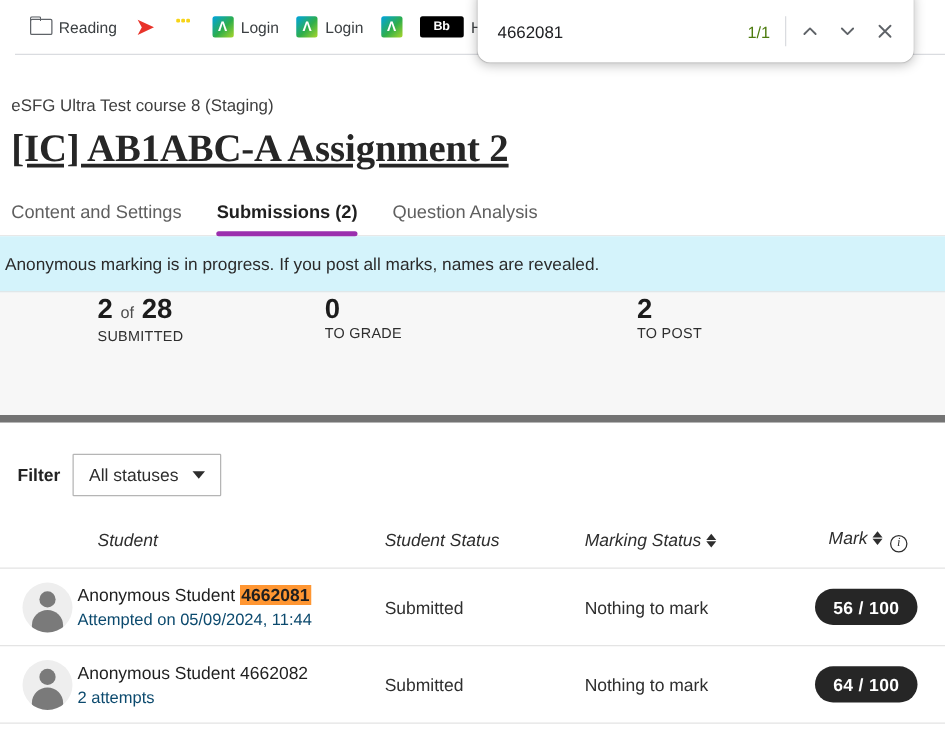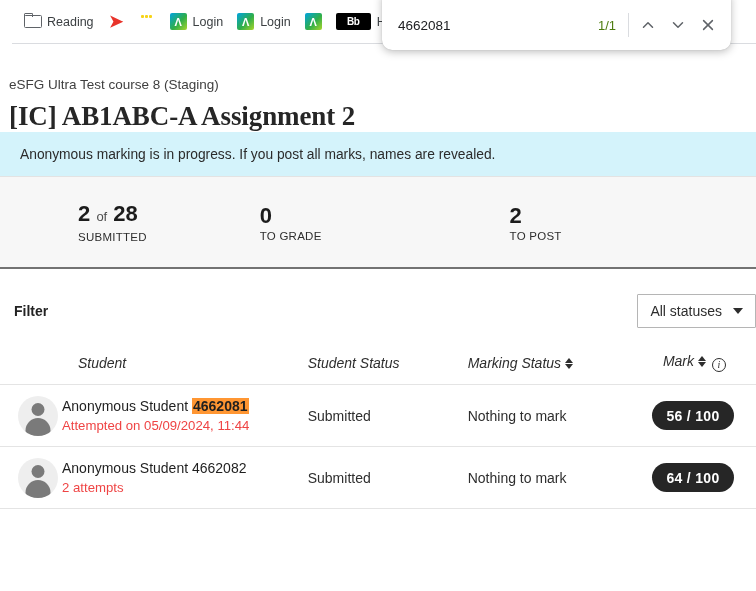--- a/index.html
+++ b/index.html
@@ -124,23 +124,24 @@
   
   .page { position: absolute; top: 58px; left: 0; width: 756px; }
 
   .crumb {
     font-size: 13.5px; color: #3f3f3f;
     padding: 19px 0 0 9px;
     font-family: "Liberation Sans", sans-serif;
   }
   .title {
     font-family: "Liberation Serif", serif;
-    font-size: 27px; color: #262626;
+    font-size: 31px; color: #262626;
     padding: 9px 0 0 9px;
     letter-spacing: -0.1px;
+    text-decoration: underline;
   }
 
   .tabs {
     display: flex; align-items: flex-end;
     gap: 28px;
     padding: 26px 0 0 9px;
     border-bottom: 1px solid #e8e8e8;
     height: 52px;
   }
   .tab {
@@ -154,44 +155,43 @@
   .tab.active::after {
     content: ""; position: absolute;
     left: 0; right: 0; bottom: -1px;
     height: 4px; background: #9b2fae; border-radius: 2px;
   }
 
   .notice {
     background: #d4f3fb;
     height: 45px;
     display: flex; align-items: center;
-    padding-left: 20px;
+    padding-left: 4px;
     font-size: 13.8px; color: #2b2b2b;
     border-bottom: 1px solid #e3e3e3;
   }
 
   .stats {
     background: #f7f7f7;
-    height: 92px;
-    display: flex; align-items: center;
-    border-bottom: 2px solid #737373;
+    height: 104px;
+    display: flex; align-items: flex-start;
+    border-bottom: 6px solid #737373;
   }
   .stat { position: relative; }
   .stat:nth-child(1) { margin-left: 78px; }
   .stat:nth-child(2) { margin-left: 113px; }
   .stat:nth-child(3) { margin-left: 188px; }
   .stat-num { font-size: 22px; font-weight: bold; color: #1c1c1c; line-height: 25px; }
   .stat-num .of { font-size: 13px; font-weight: normal; color: #4d4d4d; }
   .stat-lbl { font-size: 11.5px; color: #2e2e2e; letter-spacing: 0.25px; margin-top: 2px; }
 
   .filter-row {
     display: flex; align-items: center;
     gap: 10px;
     padding: 25px 0 0 14px;
-    justify-content: space-between;
   }
   .filter-lbl { font-size: 14px; font-weight: bold; color: #232323; }
   .filter-sel {
     border: 1px solid #b5b5b5;
     background: #fff;
     height: 34px;
     padding: 0 12px;
     display: flex; align-items: center; gap: 11px;
     font-size: 14px; color: #2d2d2d;
     cursor: pointer;
@@ -255,21 +255,21 @@
     background: #7a7a7a;
   }
   .avatar::after {
     content: ""; position: absolute;
     left: 50%; top: 22px; transform: translateX(-50%);
     width: 25px; height: 20px;
     border-radius: 13px 13px 0 0;
     background: #7a7a7a;
   }
   .sname { font-size: 14px; color: #1f1f1f; line-height: 19px; }
-  .smeta { font-size: 13.2px; color: #ef4444; line-height: 18px; margin-top: 1px; }
+  .smeta { font-size: 13.2px; color: #0c4a6e; line-height: 18px; margin-top: 1px; }
   .hl { background: #ff9632; color: #1f1f1f; font-weight: bold; padding: 0 1px; }
 
   .cell-txt { font-size: 14px; color: #2e2e2e; }
   .mark-cell { text-align: right; padding-right: 22px !important; }
   .mark-pill {
     display: inline-flex; align-items: center; justify-content: center;
     min-width: 82px; height: 29px;
     background: #262626; color: #ffffff;
     border-radius: 15px;
     font-size: 14px; font-weight: bold;
@@ -335,20 +335,25 @@
       <path d="M3.6 3.6 L12.4 12.4 M12.4 3.6 L3.6 12.4" fill="none" stroke="#5f6368" stroke-width="1.5" stroke-linecap="round"></path>
     </svg>
   </button>
 </div>
 
 <div class="page">
 
   <div class="crumb">eSFG Ultra Test course 8 (Staging)</div>
   <h1 class="title">[IC] AB1ABC-A Assignment 2</h1>
 
+  <div class="tabs">
+    <div class="tab">Content and Settings</div>
+    <div class="tab active">Submissions (2)</div>
+    <div class="tab">Question Analysis</div>
+  </div>
 
   <div class="notice">Anonymous marking is in progress. If you post all marks, names are revealed.</div>
 
   <div class="stats">
     <div class="stat">
       <div class="stat-num"><span>2</span> <span class="of">of</span> <span>28</span></div>
       <div class="stat-lbl">SUBMITTED</div>
     </div>
     <div class="stat">
       <div class="stat-num">0</div>

